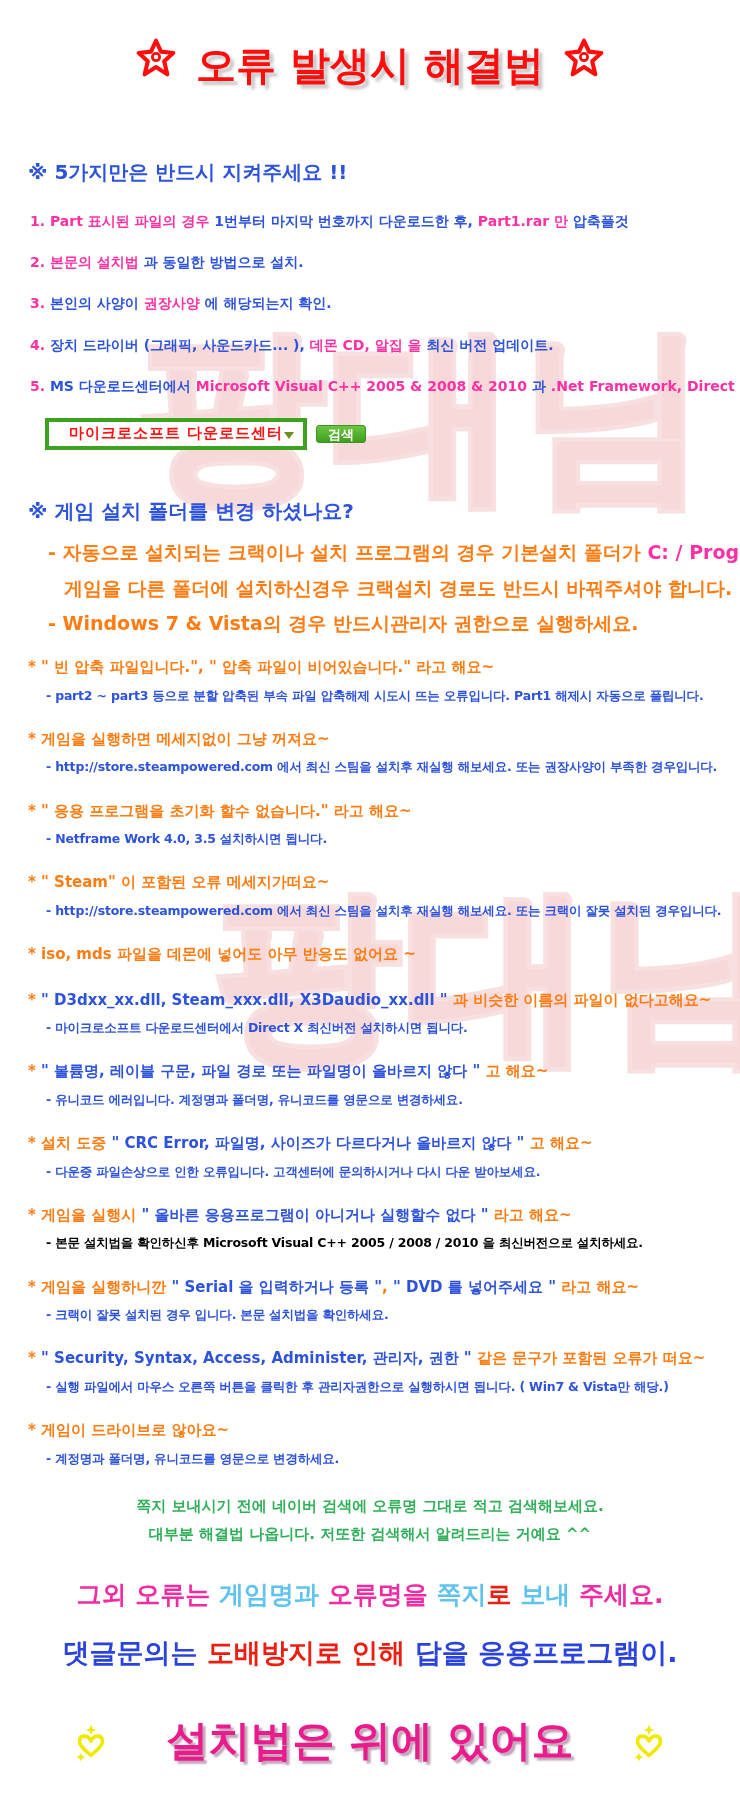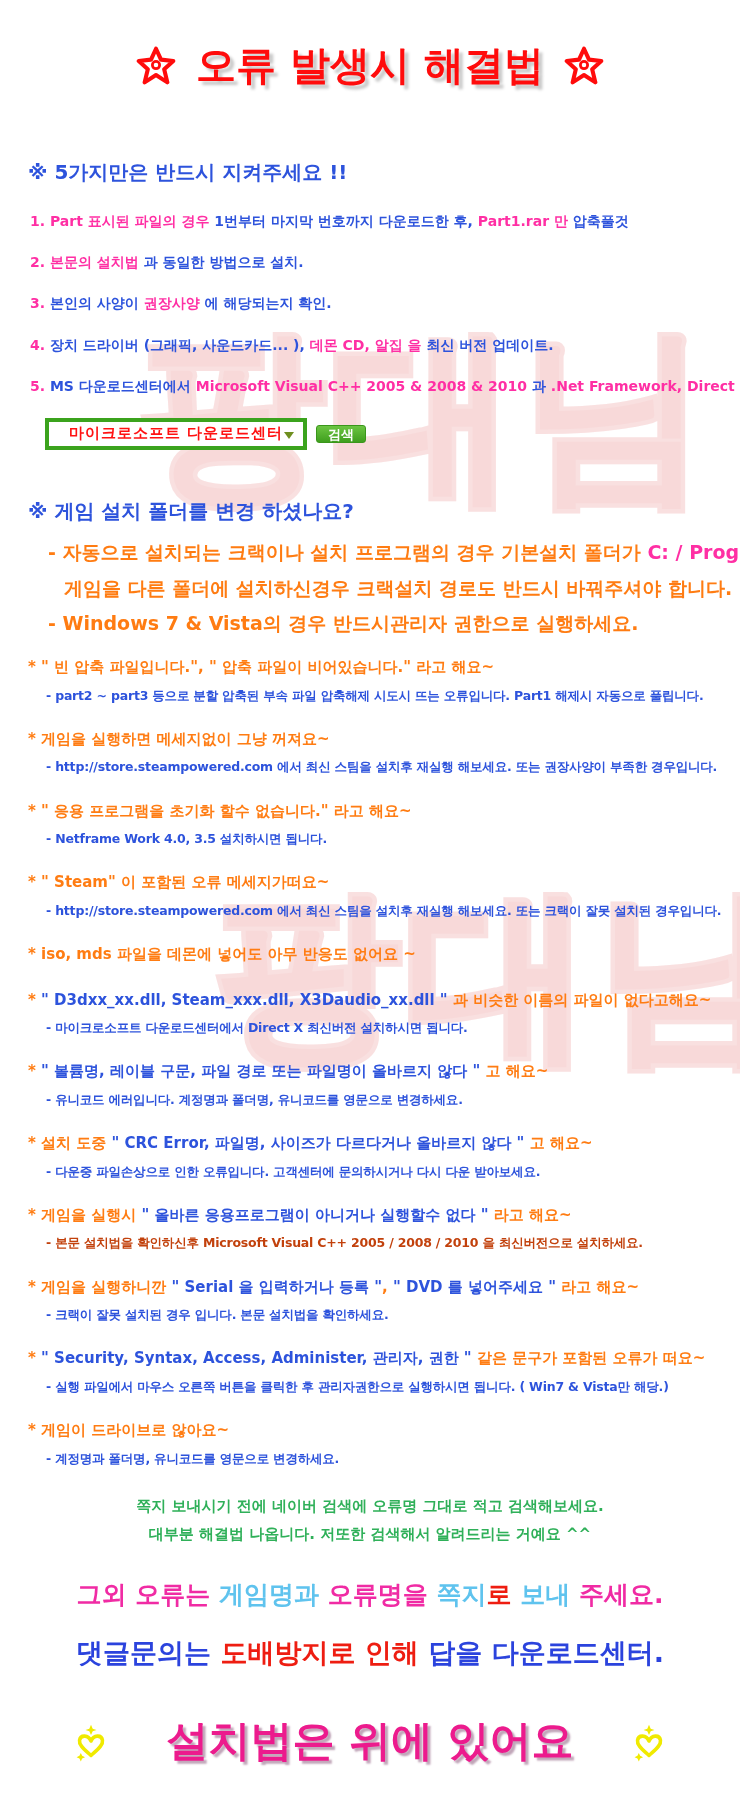--- a/index.html
+++ b/index.html
@@ -9,21 +9,21 @@
   .watermark {
     position:absolute; z-index:0; font-size:185px; font-weight:bold; letter-spacing:6px;
     white-space:nowrap; color:rgba(246,205,205,0.30);
     -webkit-text-stroke:9px rgba(244,198,198,0.55);
     line-height:1; user-select:none;
   }
   .wm1 { top:322px; left:140px; }
   .wm2 { top:882px; left:215px; }
   .content { position:relative; z-index:1; padding-top:38px; }
 
-  .title { display:flex; justify-content:center; align-items:center; gap:20px;
+  .title { display:flex; justify-content:center; align-items:flex-start; gap:20px;
            font-size:40px; color:#ff0c0c; text-shadow:4px 4px 3px #c8c8c8; }
   .star svg { display:block; }
 
   .h-blue { color:#2d53dc; font-size:20px; margin-left:28px; white-space:nowrap; }
   .h1 { margin-top:66px; }
   .h2 { margin-top:48px; }
 
   .seg-line { white-space:nowrap; line-height:1.3; }
   .must-list { margin-top:26px; }
   .must-list .seg-line { font-size:14px; margin:0 0 23px 30px; }
@@ -136,21 +136,21 @@
         <div class="faq-entry">
           <div class="faq-q seg-line"><span style="color: rgb(255, 124, 18);">* </span><span style="color: rgb(45, 83, 220);">" 볼륨명, 레이블 구문, 파일 경로 또는 파일명이 올바르지 않다 " </span><span style="color: rgb(255, 124, 18);">고 해요~</span></div>
           <div class="faq-a seg-line"><span style="color: rgb(45, 83, 220);">- 유니코드 에러입니다. 계정명과 폴더명, 유니코드를 영문으로 변경하세요.</span></div>
         </div>
         <div class="faq-entry">
           <div class="faq-q seg-line"><span style="color: rgb(255, 124, 18);">* 설치 도중 </span><span style="color: rgb(45, 83, 220);">" CRC Error, 파일명, 사이즈가 다르다거나 올바르지 않다 " </span><span style="color: rgb(255, 124, 18);">고 해요~</span></div>
           <div class="faq-a seg-line"><span style="color: rgb(45, 83, 220);">- 다운중 파일손상으로 인한 오류입니다. 고객센터에 문의하시거나 다시 다운 받아보세요.</span></div>
         </div>
         <div class="faq-entry">
           <div class="faq-q seg-line"><span style="color: rgb(255, 124, 18);">* 게임을 실행시 </span><span style="color: rgb(45, 83, 220);">" 올바른 응용프로그램이 아니거나 실행할수 없다 " </span><span style="color: rgb(255, 124, 18);">라고 해요~</span></div>
-          <div class="faq-a seg-line"><span style="color: #c2410c;">- 본문 설치법을 확인하신후 Microsoft Visual C++ 2005 / 2008 / 2010 을 최신버전으로 설치하세요.</span></div>
+          <div class="faq-a seg-line"><span style="color: #000000;">- 본문 설치법을 확인하신후 Microsoft Visual C++ 2005 / 2008 / 2010 을 최신버전으로 설치하세요.</span></div>
         </div>
         <div class="faq-entry">
           <div class="faq-q seg-line"><span style="color: rgb(255, 124, 18);">* 게임을 실행하니깐 </span><span style="color: rgb(45, 83, 220);">" Serial 을 입력하거나 등록 "</span><span style="color: rgb(255, 124, 18);">, </span><span style="color: rgb(45, 83, 220);">" DVD 를 넣어주세요 " </span><span style="color: rgb(255, 124, 18);">라고 해요~</span></div>
           <div class="faq-a seg-line"><span style="color: rgb(45, 83, 220);">- 크랙이 잘못 설치된 경우 입니다. 본문 설치법을 확인하세요.</span></div>
         </div>
         <div class="faq-entry">
           <div class="faq-q seg-line"><span style="color: rgb(255, 124, 18);">* </span><span style="color: rgb(45, 83, 220);">" Security, Syntax, Access, Administer, 관리자, 권한 " </span><span style="color: rgb(255, 124, 18);">같은 문구가 포함된 오류가 떠요~</span></div>
           <div class="faq-a seg-line"><span style="color: rgb(45, 83, 220);">- 실행 파일에서 마우스 오른쪽 버튼을 클릭한 후 관리자권한으로 실행하시면 됩니다. ( Win7 &amp; Vista만 해당.)</span></div>
         </div>
         <div class="faq-entry">
@@ -158,21 +158,21 @@
           <div class="faq-a seg-line"><span style="color: rgb(45, 83, 220);">- 계정명과 폴더명, 유니코드를 영문으로 변경하세요.</span></div>
         </div>
       </div>
 
     <div class="note">
       <div class="note-line">쪽지 보내시기 전에 네이버 검색에 오류명 그대로 적고 검색해보세요.</div>
       <div class="note-line">대부분 해결법 나옵니다. 저또한 검색해서 알려드리는 거예요 ^^</div>
     </div>
 
     <div class="footer1"><span style="color: rgb(240, 43, 164);">그외 오류는 </span><span style="color: rgb(95, 195, 238);">게임명과 </span><span style="color: rgb(240, 43, 164);">오류명을 </span><span style="color: rgb(95, 195, 238);">쪽지</span><span style="color: rgb(238, 29, 17);">로 </span><span style="color: rgb(95, 195, 238);">보내 </span><span style="color: rgb(240, 43, 164);">주세요.</span></div>
-    <div class="footer2"><span style="color: rgb(43, 67, 221);">댓글문의는 </span><span style="color: rgb(238, 29, 17);">도배방지로 인해 </span><span style="color: rgb(43, 67, 221);">답을 다운로드센터.</span></div>
+    <div class="footer2"><span style="color: rgb(43, 67, 221);">댓글문의는 </span><span style="color: rgb(238, 29, 17);">도배방지로 인해 </span><span style="color: rgb(43, 67, 221);">답을 응용프로그램이.</span></div>
 
     <div class="bottom">
       <span class="heart">
         <svg width="34" height="46" viewBox="0 0 40 50">
           <path d="M20 6 L22 10.5 L26.5 12 L22 13.5 L20 18 L18 13.5 L13.5 12 L18 10.5 Z" fill="#f0ea00"></path>
           <path d="M20 25 C17 17.5 7.5 17.5 6.5 24 C5.5 30.5 13 35.5 20 42 C27 35.5 34.5 30.5 33.5 24 C32.5 17.5 23 17.5 20 25 Z" fill="none" stroke="#f0ea00" stroke-width="4.2" stroke-linejoin="round"></path>
           <path d="M8 39 L9.6 42.4 L13 44 L9.6 45.6 L8 49 L6.4 45.6 L3 44 L6.4 42.4 Z" fill="#f0ea00"></path>
         </svg>
       </span>
       <span class="bottom-text">설치법은 위에 있어요</span>

